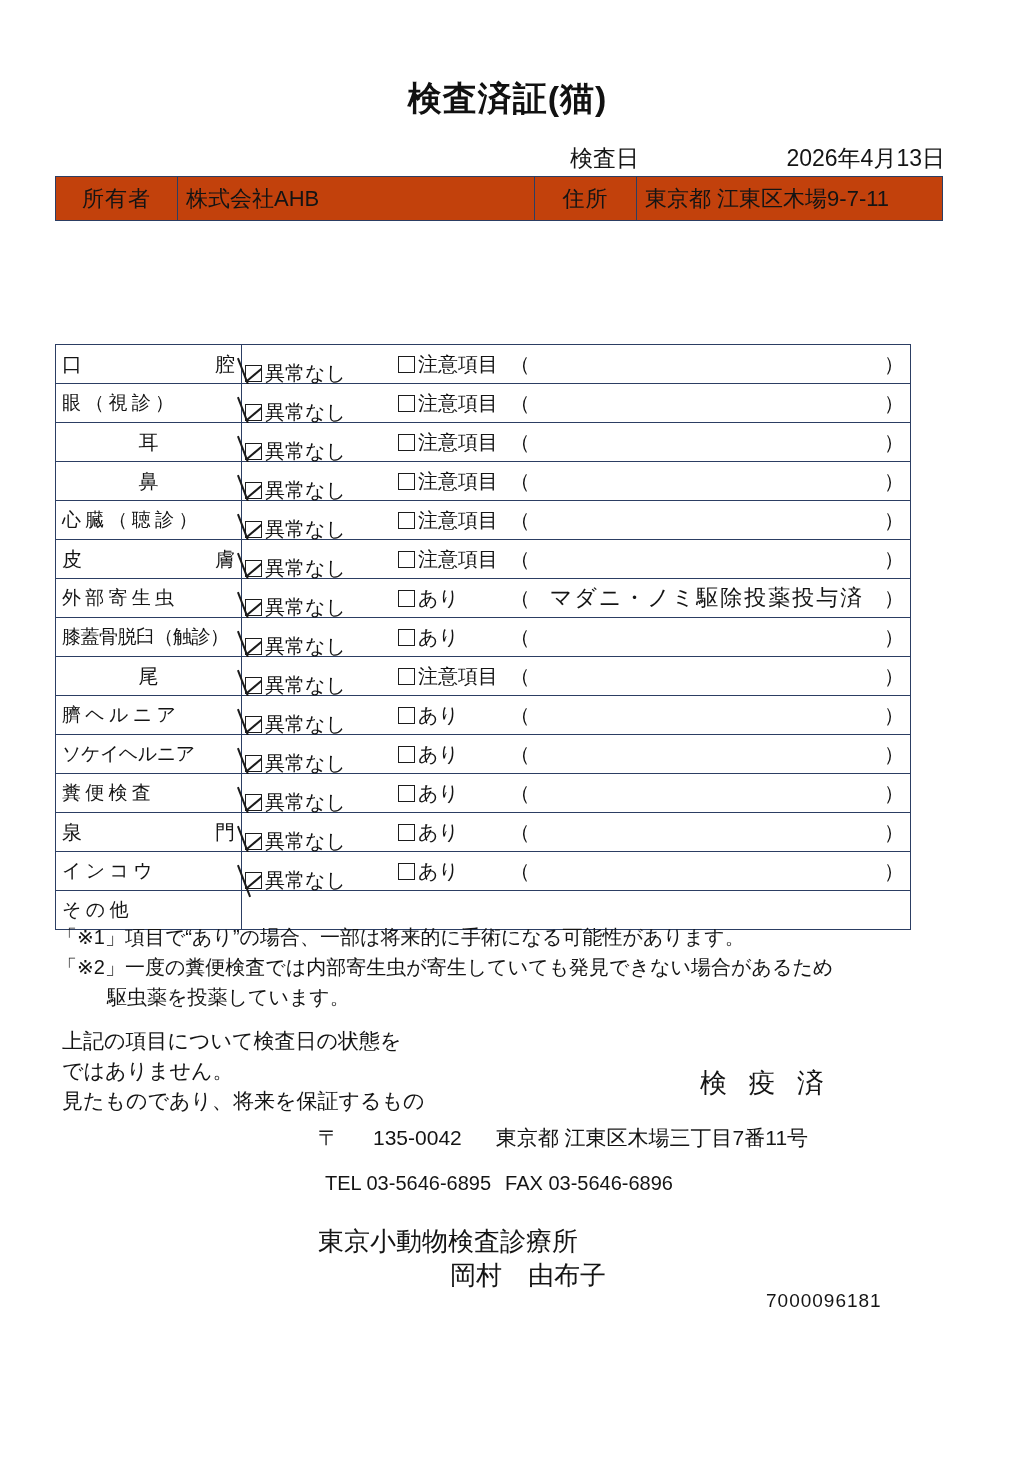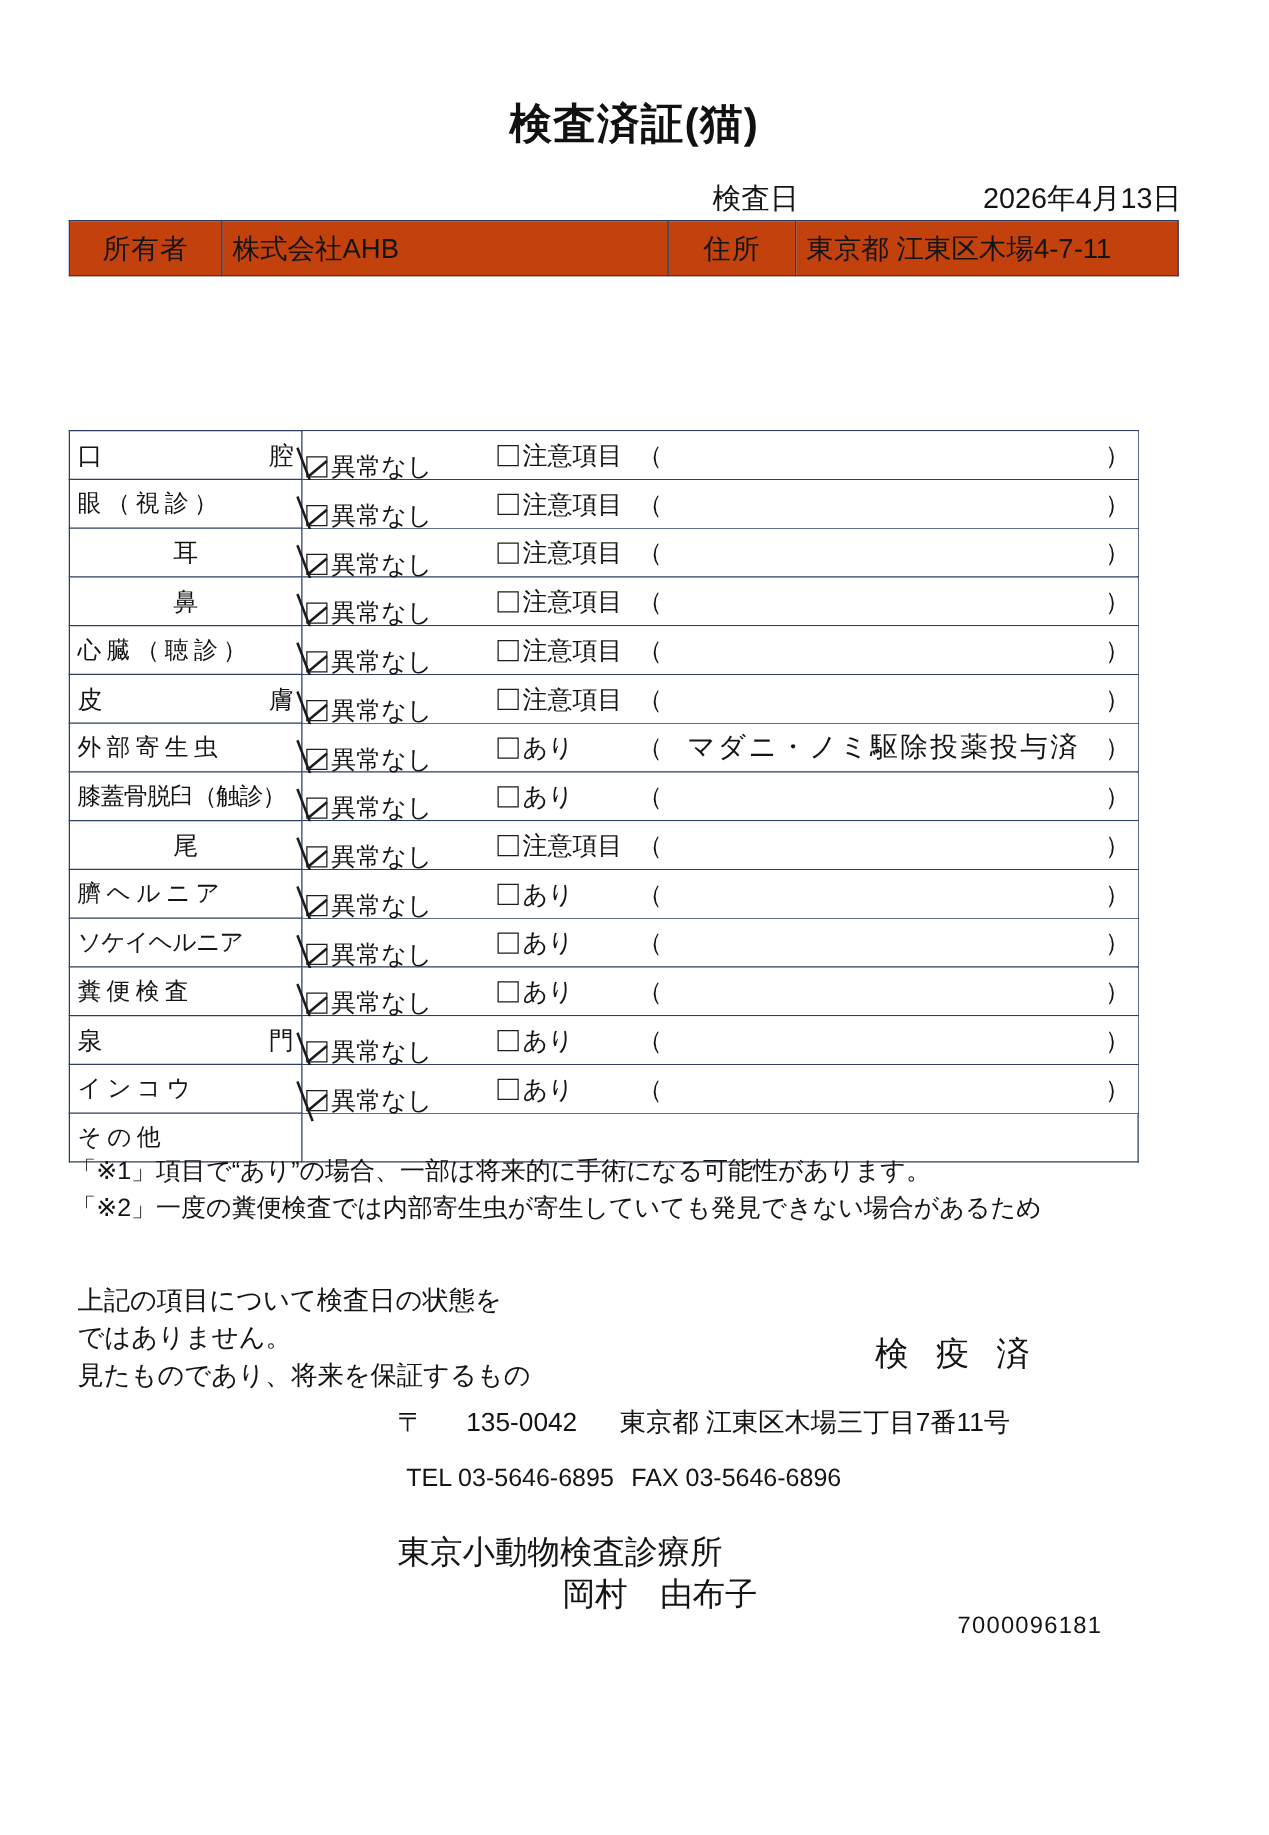--- a/index.html
+++ b/index.html
@@ -295,21 +295,21 @@
     <span class="insp-date-label">検査日</span>
     <span class="insp-date-value">2026年4月13日</span>
   </div>
 
   <table class="hdr-table" id="owner-table">
     <tbody>
         <tr>
       <td class="lbl" style="width:105px">所有者</td>
       <td class="val" style="width:340px">株式会社AHB</td>
       <td class="lbl" style="width:85px">住所</td>
-      <td class="val">東京都 江東区木場4-7-11</td>
+      <td class="val">東京都 江東区木場9-7-11</td>
     </tr>
   </tbody>
     </table>
 
 
 
   <table id="items-table">
       <tbody id="items-body">
         <tr>
           <td class="item-label">
@@ -633,20 +633,21 @@
             <span class="lbl-tight">そ の 他</span>
           </td>
           <td class="other-blank"></td>
         </tr>
       </tbody>
     </table>
 
   <div class="footnotes">
     <div>「※1」項目で“あり”の場合、一部は将来的に手術になる可能性があります。</div>
     <div>「※2」一度の糞便検査では内部寄生虫が寄生していても発見できない場合があるため</div>
+    <span class="fn-indent">駆虫薬を投薬しています。</span>
   </div>
 
   <div class="disclaimer">
     <div>上記の項目について検査日の状態を</div>
     <div>ではありません。</div>
     <div>見たものであり、将来を保証するもの</div>
   </div>
 
   <div class="quarantine">検 疫 済</div>
 

